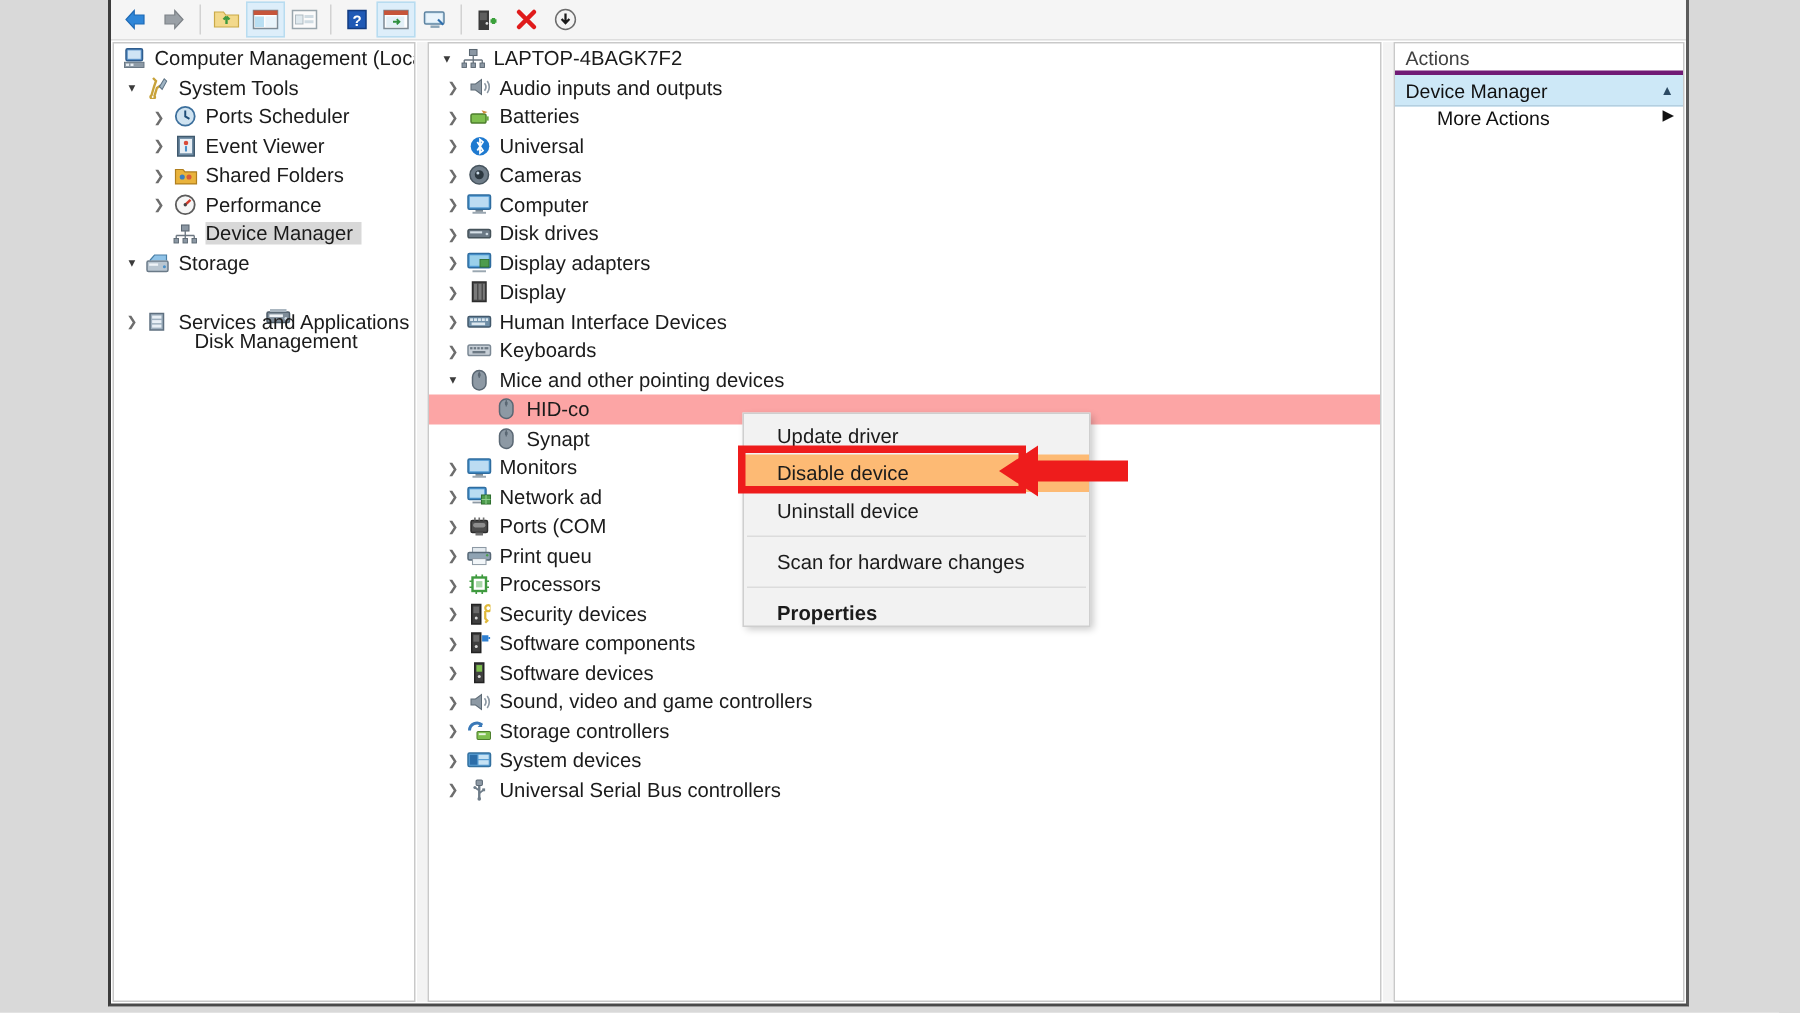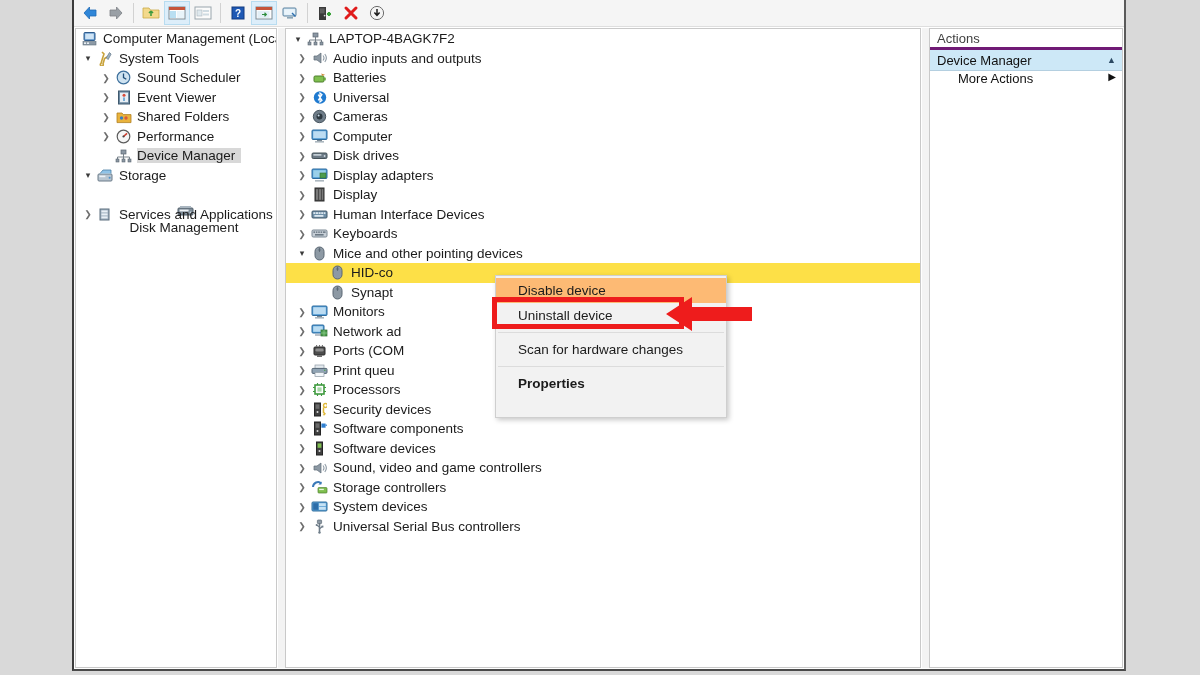--- a/index.html
+++ b/index.html
@@ -94,21 +94,21 @@
     font-size: 9px; color: #6d6d6d;
   }
   .twisty.open { color: #3b3b3b; }
   .ico {
     width: 19px; flex: 0 0 19px; height: 16px;
     display: flex; align-items: center; justify-content: center;
     margin-right: 4px;
   }
   .lbl { padding-right: 6px; }
   .row.sel-gray .lbl { background: #d8d8d8; }
-  .row.sel-blue { background: #fde047; }
+  .row.sel-blue { background: #fca5a5; }
 
   svg { display: block; }
 
   
   #act-header {
     height: 21px; display: flex; align-items: center;
     padding-left: 7px;
     font-size: 13px; font-weight: normal; color: #404040;
     border-bottom: 3px solid #701a75;
     background: #fff;
@@ -280,21 +280,21 @@
           <span class="lbl">System Tools</span>
         </div>
         <div class="row" style="padding-left:22px;">
           <div class="twisty">❯</div>
           <div class="ico">
             <svg width="15" height="15" viewBox="0 0 15 15">
               <circle cx="7.5" cy="7.5" r="6.3" fill="#cfe3f1" stroke="#3c6f9c" stroke-width="1.2"></circle>
               <path d="M7.5 3.6 V7.6 L10.3 9.3" stroke="#1f4e79" stroke-width="1.3" fill="none"></path>
             </svg>
           </div>
-          <span class="lbl">Sound Scheduler</span>
+          <span class="lbl">Ports Scheduler</span>
         </div>
         <div class="row" style="padding-left:22px;">
           <div class="twisty">❯</div>
           <div class="ico">
             <svg width="14" height="15" viewBox="0 0 14 15">
               <rect x="1.5" y="1" width="11" height="13" fill="#6e8ba3" stroke="#3f596e"></rect>
               <rect x="3" y="2.6" width="8" height="9.6" fill="#e8eff5"></rect>
               <circle cx="7" cy="5.3" r="1.5" fill="#d94b3a"></circle>
               <rect x="6.3" y="7.4" width="1.4" height="3.6" fill="#4a90c8"></rect>
             </svg>
@@ -703,20 +703,23 @@
     <div id="actions-items">
         <div class="act-item">
           <span>More Actions</span>
           <span class="spacer"></span>
           <span class="caret-right">▶</span>
         </div>
       </div>
   </div>
 
   <div id="ctxmenu">
+    <div class="mi">
+      <span>Update driver</span>
+    </div>
     <div class="mi hl">
       <span>Disable device</span>
     </div>
     <div class="mi">
       <span>Uninstall device</span>
     </div>
     <div class="mi-sep"></div>
     <div class="mi">
       <span>Scan for hardware changes</span>
     </div>

